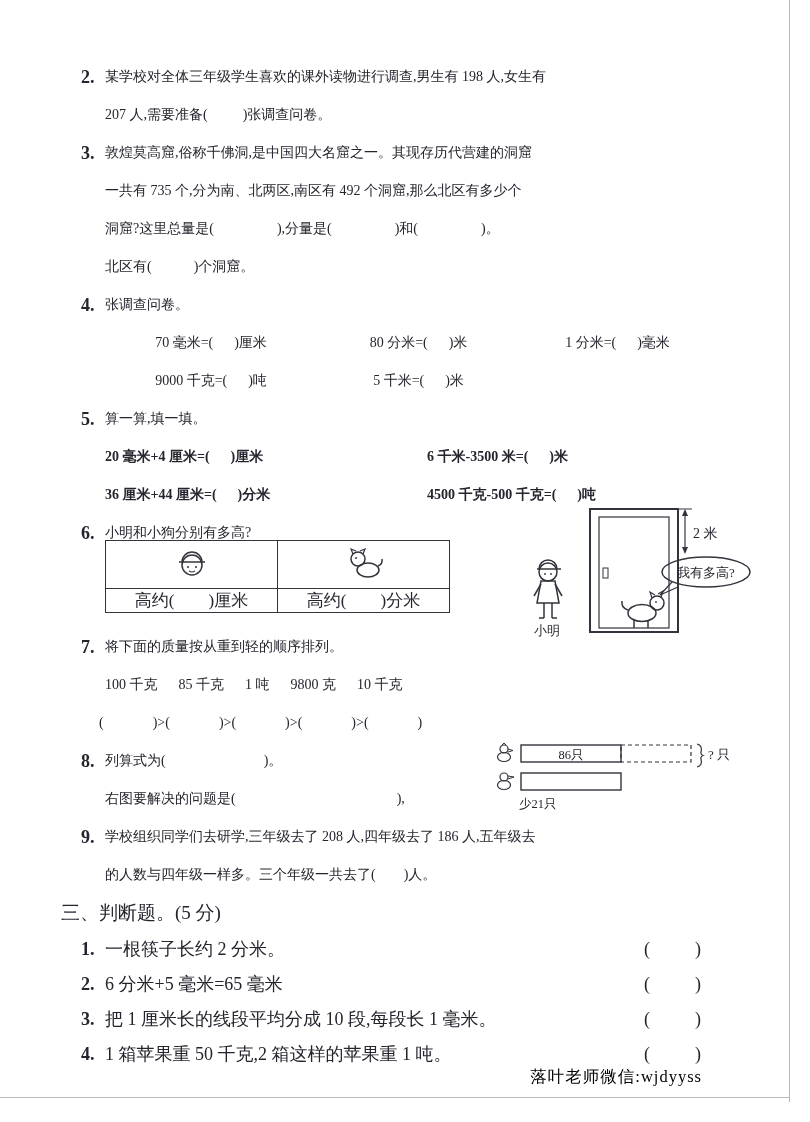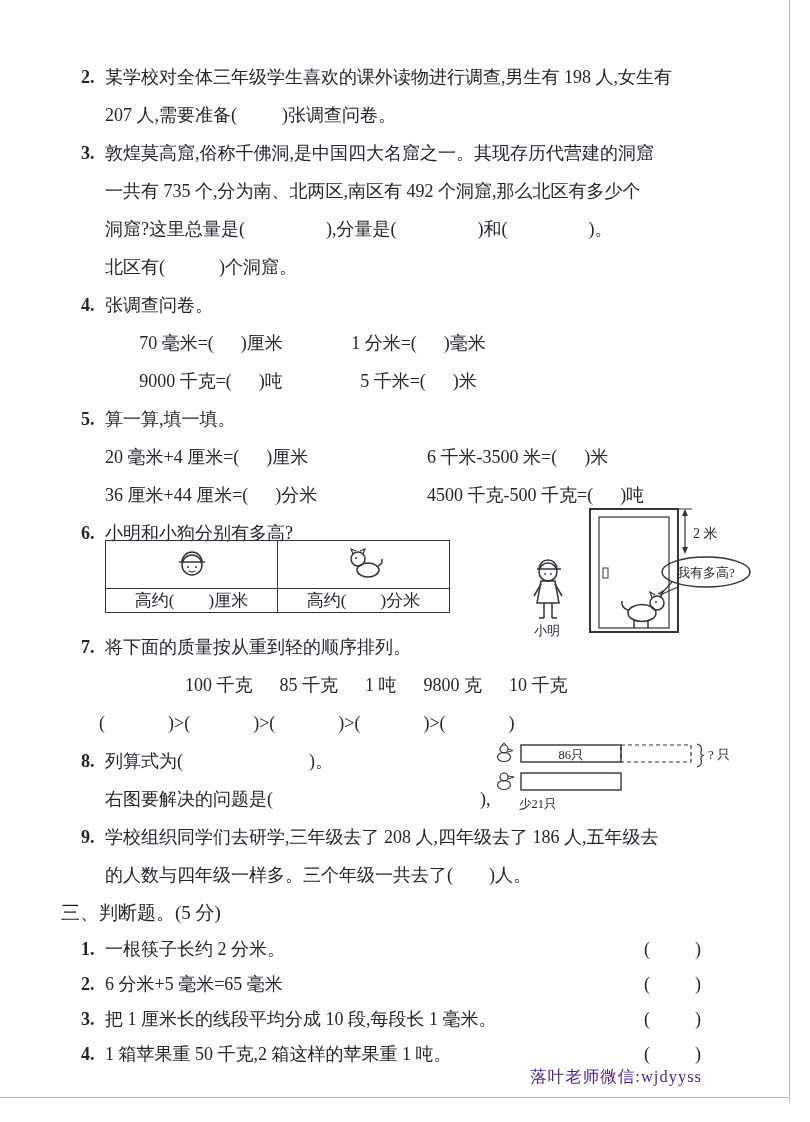--- a/index.html
+++ b/index.html
@@ -7,47 +7,47 @@
   body {
     background:#ffffff;
     font-family:"Liberation Serif","DejaVu Serif",serif;
     color:#24242e;
   }
   .page { position:relative; width:810px; height:1122px; background:#ffffff; overflow:hidden; }
   .frame-right { position:absolute; left:789px; top:0; width:1px; height:1102px; background:#b9b9bf; }
   .frame-bottom { position:absolute; left:0; top:1097px; width:790px; height:1px; background:#b9b9bf; }
 
   .content { position:absolute; left:75px; top:58px; width:640px; }
-  .line { height:38px; line-height:38px; font-size:18px; white-space:pre; }
+  .line { height:38px; line-height:38px; font-size:14px; white-space:pre; }
   .q { position:relative; padding-left:30px; }
   .qnum { position:absolute; left:6px; top:0; height:38px; line-height:38px; font-size:18px; font-weight:bold; }
 
   .cols3 { display:grid; grid-template-columns:212px 203px 1fr;text-align:center; }
-  .cols2 { display:grid; grid-template-columns:322px 1fr; }
+  .cols2 { display:grid; grid-template-columns:322px 1fr;font-weight:bold; }
 
   .q6-figure { position:relative; height:76px; }
   .q6-table { position:absolute; left:0; top:-12px; border-collapse:collapse; }
   .q6-table td { border:1.5px solid #33333d; width:172px; text-align:center; vertical-align:middle; }
   .q6-table .icon-row td { height:48px; }
   .q6-table .text-row td { height:22px; font-size:17px; white-space:pre; }
   .q6-art { position:absolute; left:415px; top:-46px; width:260px; height:132px; }
 
-  .q7-items { margin-left:80px; }
+  .q7-items { }
   .q7-answer { margin-left:-6px; }
 
   .q8 { position:relative; }
   .q8-art { position:absolute; left:420px; top:0; width:250px; height:74px; }
 
   .sec-header { margin-left:-14px; font-weight:normal; font-size:19px; }
 
   .judge { position:relative; display:flex; height:35px; line-height:35px; font-size:18px; padding-left:30px; white-space:pre; }
   .judge .jnum { position:absolute; left:6px; top:0; height:35px; line-height:35px; font-weight:bold; }
   .judge .jblank { margin-left:auto; padding-right:14px; }
 
-  .footer { position:absolute; top:1066px; right:108px; font-size:16.5px; color:#4c1d95; letter-spacing:1px; }
+  .footer { position:absolute; top:1066px; right:108px; font-size:16.5px; color:#000000; letter-spacing:1px; }
 
   svg text { font-family:"Liberation Serif","DejaVu Serif",serif; fill:#24242e; }
   svg .stroke { fill:none; stroke:#33333d; }
 </style>
 </head>
 <body>
 
 <div class="page">
 
   <div class="content">
@@ -64,20 +64,21 @@
       <div class="line">一共有 735 个,分为南、北两区,南区有 492 个洞窟,那么北区有多少个</div>
       <div class="line">洞窟?这里总量是(                  ),分量是(                  )和(                  )。</div>
       <div class="line">北区有(            )个洞窟。</div>
     </div>
 
     <div class="q">
       <span class="qnum">4.</span>
       <div class="line">张调查问卷。</div>
       <div class="cols3">
         <div class="line">70 毫米=(      )厘米</div>
+        <div class="line">80 分米=(      )米</div>
         <div class="line">1 分米=(      )毫米</div>
       </div>
       <div class="cols3">
         <div class="line">9000 千克=(      )吨</div>
         <div class="line">5 千米=(      )米</div>
       </div>
     </div>
 
     <div class="q">
       <span class="qnum">5.</span>

